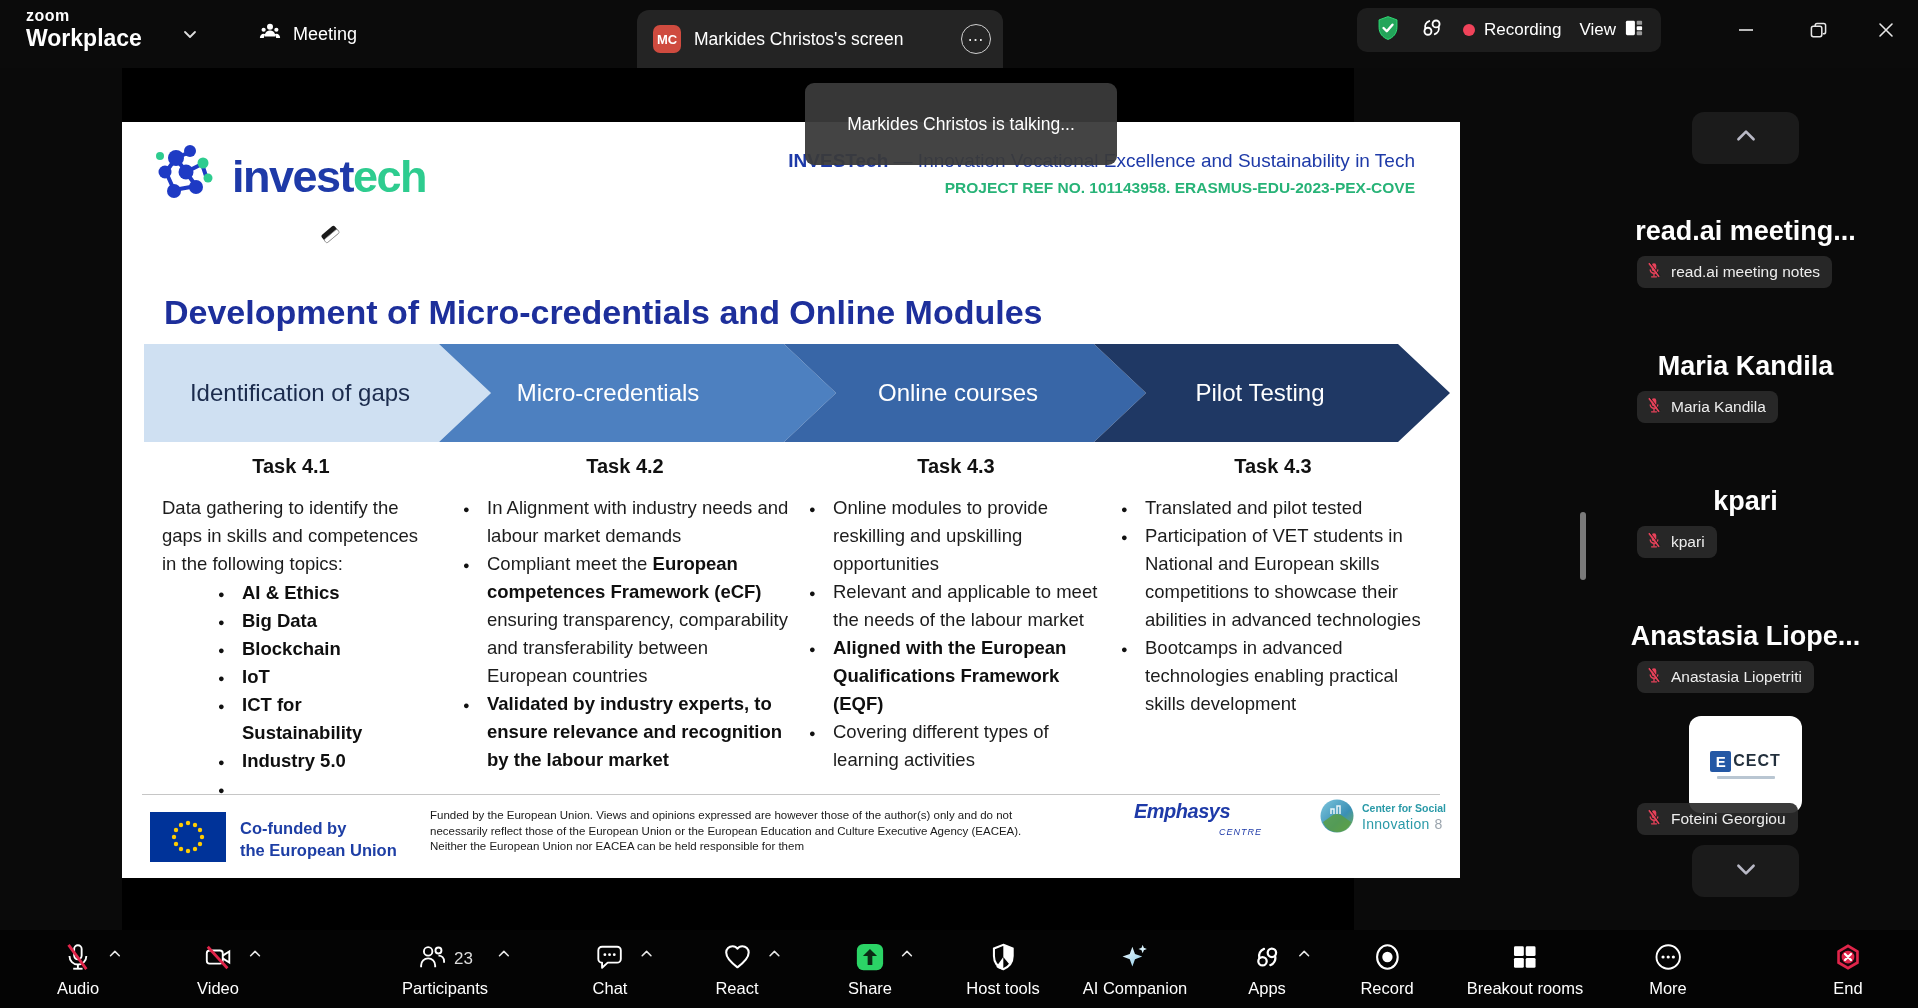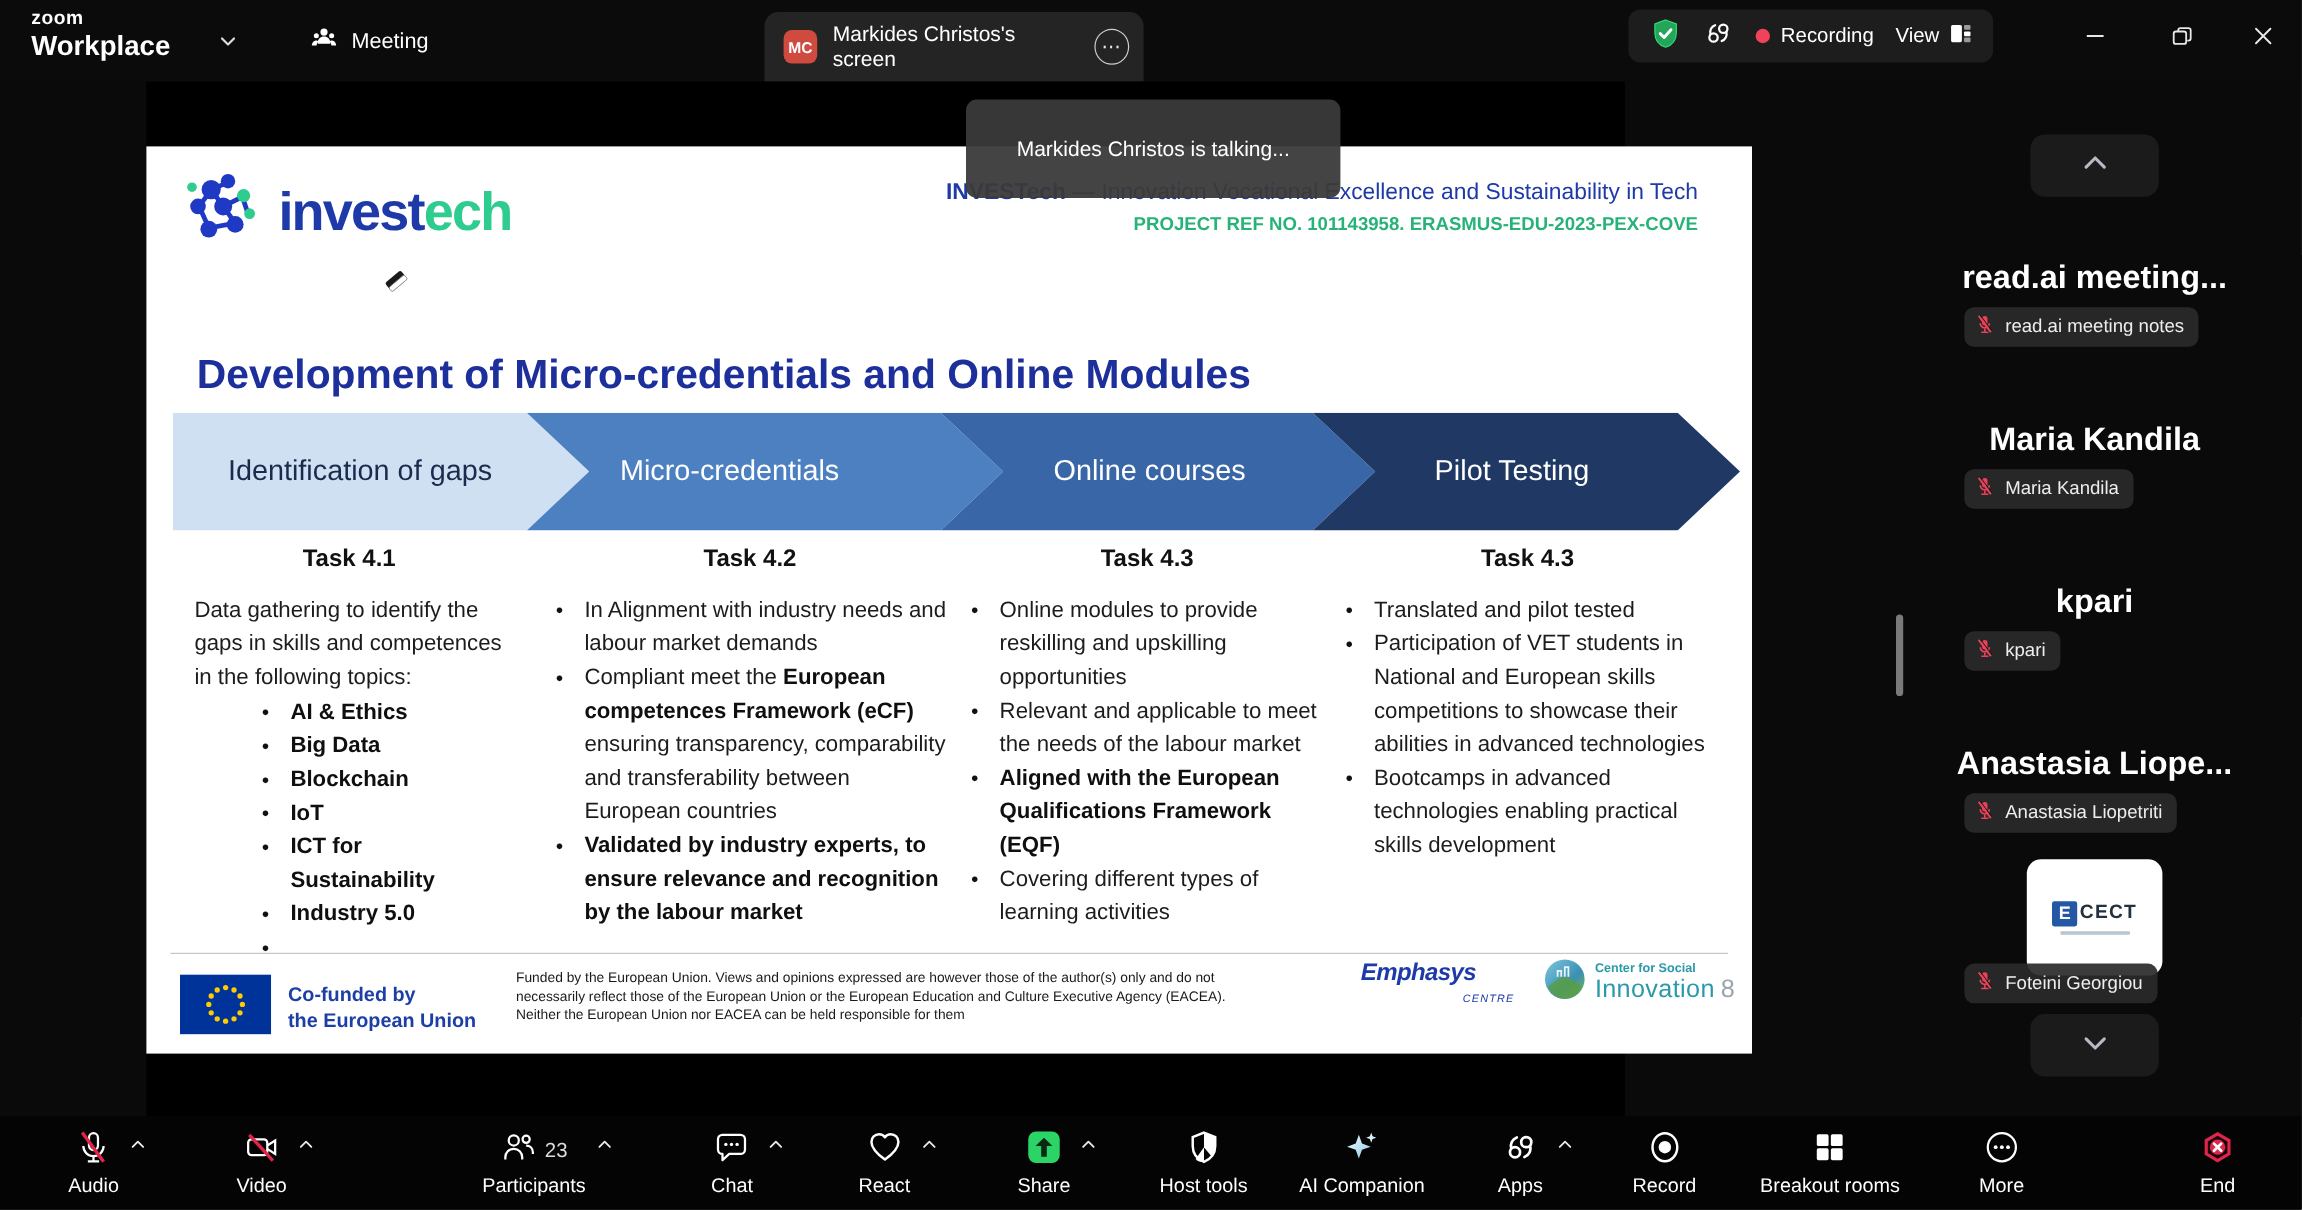--- a/index.html
+++ b/index.html
@@ -7,21 +7,21 @@
        font-family:"Liberation Sans",sans-serif;-webkit-font-smoothing:antialiased;}
 
   
   #titlebar{position:absolute;top:0;left:0;width:100%;height:68px;background:#0b0b0b;}
   .brand{position:absolute;left:26px;top:8px;color:#fff;line-height:1;cursor:default;}
   .brand .z{font-size:16px;font-weight:700;letter-spacing:.5px;}
   .brand .w{font-size:23px;font-weight:700;margin-top:3px;}
   .brand-chevron{position:absolute;left:182px;top:26px;}
   .tab-meeting{position:absolute;left:258px;top:20px;display:flex;gap:11px;color:#fff;
                font-size:18px;align-items:center;}
-  .tab-screen{position:absolute;left:637px;top:10px;width:316px;height:58px;background:#242424;
+  .tab-screen{position:absolute;left:637px;top:10px;width:366px;height:58px;background:#242424;
               border-radius:12px 12px 0 0;display:flex;align-items:center;padding:0 12px 0 16px;
               gap:13px;color:#fff;font-size:17.5px;box-sizing:border-box;}
   .avatar{width:28px;height:28px;border-radius:7px;background:#cf4b3f;color:#fff;font-size:13px;
           font-weight:700;display:flex;align-items:center;justify-content:center;flex:0 0 auto;}
   .tab-ellipsis{margin-left:auto;width:30px;height:30px;border-radius:50%;border:1.5px solid #cfcfcf;
                 display:flex;align-items:center;justify-content:center;color:#e8e8e8;font-size:16px;
                 letter-spacing:1px;box-sizing:border-box;}
   .status-pill{position:absolute;left:1357px;top:8px;height:44px;background:#1d1d1d;border-radius:10px;
                display:flex;align-items:center;gap:18px;padding:0 18px;color:#fff;}
   .rec{display:flex;align-items:center;gap:9px;font-size:17px;}
@@ -61,21 +61,21 @@
   .p-row{display:flex;align-items:center;justify-content:space-between;}
   .p-row+.p-row{margin-top:8px;}
   .emphasys{width:128px;}
   .emphasys .e-main{font-size:20px;font-weight:800;font-style:italic;color:#1e3aa8;letter-spacing:-.5px;}
   .emphasys .e-bar{height:3px;margin-top:1px;border-radius:2px;
     background:linear-gradient(90deg,#d See 0,#d43f34 0,#e8762c 30%,#e8c22c 50%,#58b947 70%,#2a6fb5 100%);}
   .emphasys .e-sub{font-size:9px;font-style:italic;color:#1e3aa8;text-align:right;letter-spacing:1px;}
   .csi{display:flex;align-items:center;gap:7px;}
   .csi-txt .c1{font-size:10.5px;color:#2a9aa8;font-weight:700;}
   .csi-txt .c2{font-size:17px;color:#2a9aa8;font-weight:400;letter-spacing:.3px;}
-  .csi-txt .c2 span{color:#9aa4ad;font-size:21px;}
+  .csi-txt .c2 span{color:#9aa4ad;font-size:14px;}
   .fred{display:flex;align-items:center;gap:7px;font-size:16.5px;font-weight:700;color:#1b3a66;}
   .cyric{display:flex;align-items:center;gap:8px;font-size:18px;font-weight:700;color:#8a929c;letter-spacing:4px;}
 
   
   #toast{position:absolute;left:805px;top:83px;width:312px;height:82px;background:rgba(58,58,58,.95);
          border-radius:9px;color:#fff;font-size:17.5px;display:flex;align-items:center;
          justify-content:center;z-index:50;}
 
   
   #sidebar{position:absolute;right:0;top:68px;width:345px;height:862px;background:#0a0a0a;}

